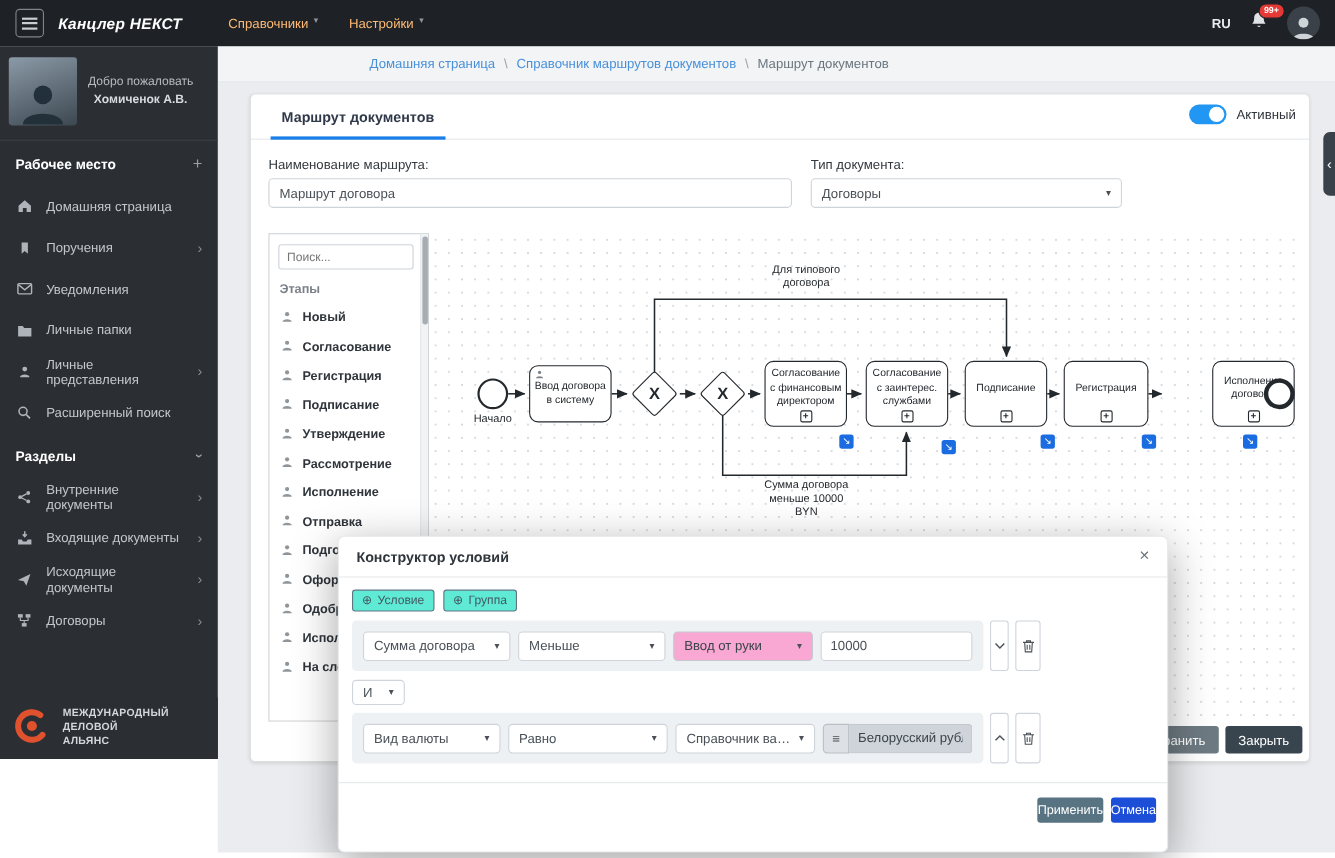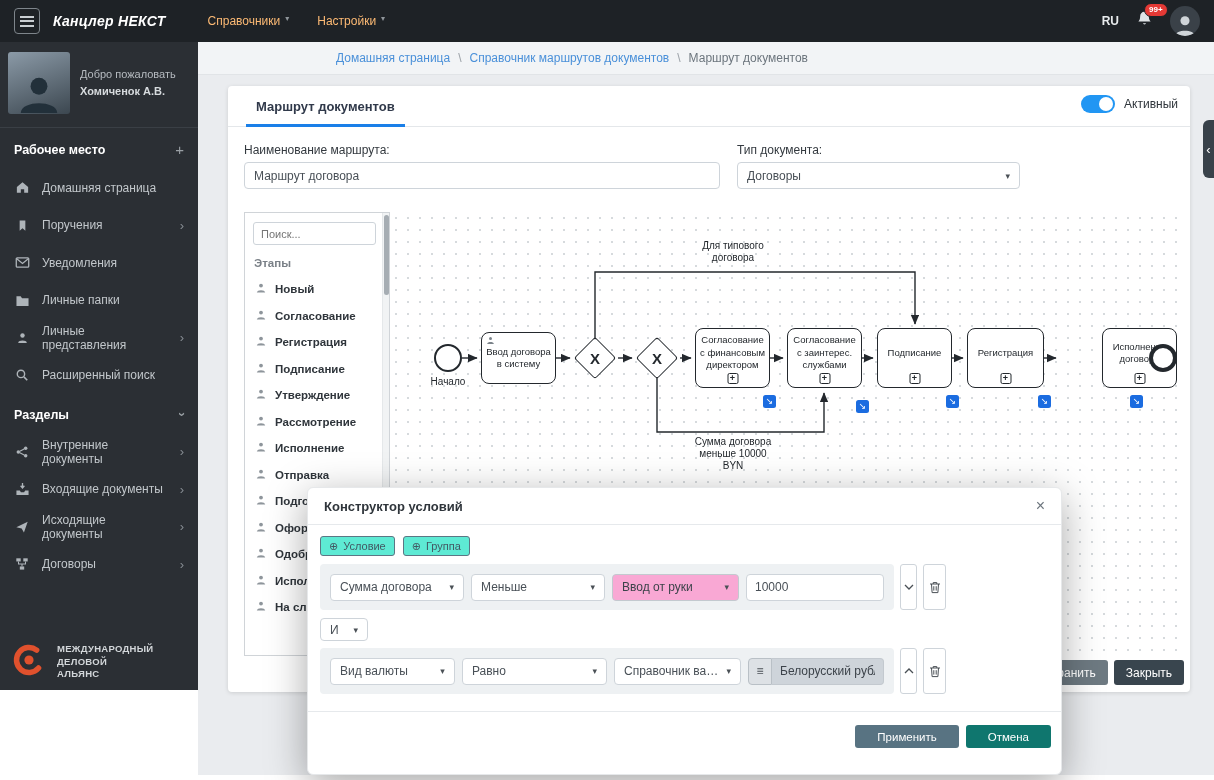--- a/index.html
+++ b/index.html
@@ -19,21 +19,21 @@
   .lang { color:#e8ebed; font-size:12px; font-weight:700; cursor:pointer; }
   .bell-wrap { position:relative; cursor:pointer; }
   .badge { position:absolute; top:-7px; left:8px; background:#e53935; color:#fff; font-size:8px; font-weight:700; padding:2px 4px; border-radius:8px; border:1.5px solid #1e2226; line-height:1; }
   .avatar { width:30px; height:30px; border-radius:50%; background:#3a4148; overflow:hidden; display:flex; align-items:flex-end; justify-content:center; cursor:pointer; }
 
   
   .sidebar { position:absolute; top:42px; left:0; width:198px; height:648px; background:#2b2f34; z-index:20; }
   .user-block { display:flex; gap:10px; padding:10px 8px 13px; border-bottom:1px solid #3a3f45; align-items:center; }
   .user-photo { width:62px; height:62px; border-radius:3px; background:linear-gradient(160deg,#8b9aa7,#3c4750); display:flex; align-items:flex-end; justify-content:center; overflow:hidden; flex:none; }
   .welcome { font-size:11px; color:#b6bbc0; line-height:1.55; }
-  .welcome .user-name { color:#d7dbde; font-weight:700; }
+  .welcome .user-name { color:#d7dbde; font-weight:700;text-align:center; }
   .side-header { display:flex; justify-content:space-between; align-items:center; padding:13px 14px 11px; color:#fff; font-weight:700; font-size:12.5px; cursor:default; }
   .plus-btn { color:#9aa0a5; font-size:15px; font-weight:400; cursor:pointer; }
   .plus-btn::before { content:"+"; }
   .side-item { display:flex; align-items:center; gap:12px; padding:0 14px; height:37.5px; font-size:12px; color:#c2c7cb; cursor:pointer; }
   .sicon { width:16px; display:flex; justify-content:center; flex:none; }
   .chev { margin-left:auto; color:#868c92; font-size:13px; line-height:1; }
   .chev::before { content:"\203A"; }
   .chev-down { color:#9aa0a5; font-size:13px; display:inline-block; transform:rotate(90deg); }
   .chev-down::before { content:"\203A"; }
   .org-block { position:absolute; bottom:0; left:0; right:0; height:56px; display:flex; align-items:center; gap:9px; padding:0 10px; background:#2b2f34; }
@@ -113,23 +113,23 @@
   .input-group { display:flex; }
   .list-btn { width:24px; height:27px; border:1px solid #b9c0c6; background:#dde1e5; border-radius:4px 0 0 4px; display:flex; align-items:center; justify-content:center; cursor:pointer; }
   .list-ic { font-size:12px; color:#4a5056; line-height:1; }
   .list-ic::before { content:"\2261"; }
   .input-group .tinput { border-radius:0 4px 4px 0; border-left:none; }
   .row-actions { position:absolute; left:592px; display:flex; gap:6px; }
   .sq-btn { width:17px; height:46px; border:1px solid #ced4da; background:#fff; border-radius:3px; display:flex; align-items:center; justify-content:center; cursor:pointer; padding:0; }
   .sq-btn.wide { width:23px; }
   .logic { position:absolute; left:12px; top:130px; width:48px; height:23px; }
   .modal-footer { position:absolute; left:0; right:0; bottom:0; height:63px; border-top:1px solid #e6e9ec; display:flex; justify-content:flex-end; align-items:flex-start; gap:7px; padding:13px 10px 0 0; }
-  .btn.sm { height:23px; font-size:11.5px; padding:0 22px; }
+  .btn.sm { height:23px; font-size:11.5px; padding:0 0; }
   .btn.apply { background:#587382; }
-  .btn.cancel { background:#0f766e;text-align:right; }
+  .btn.cancel { background:#1d4ed8;text-align:right; }
 
   .right-handle { position:absolute; right:0; top:120px; width:11px; height:58px; background:#39424a; border-radius:6px 0 0 6px; color:#fff; display:flex; align-items:center; justify-content:center; font-size:13px; z-index:40; cursor:pointer; }
   .right-handle::before { content:"\2039"; }
 </style>
 </head>
 <body>
 
 <header class="topbar">
   <div class="hamburger">
       <span class="bars"></span>

